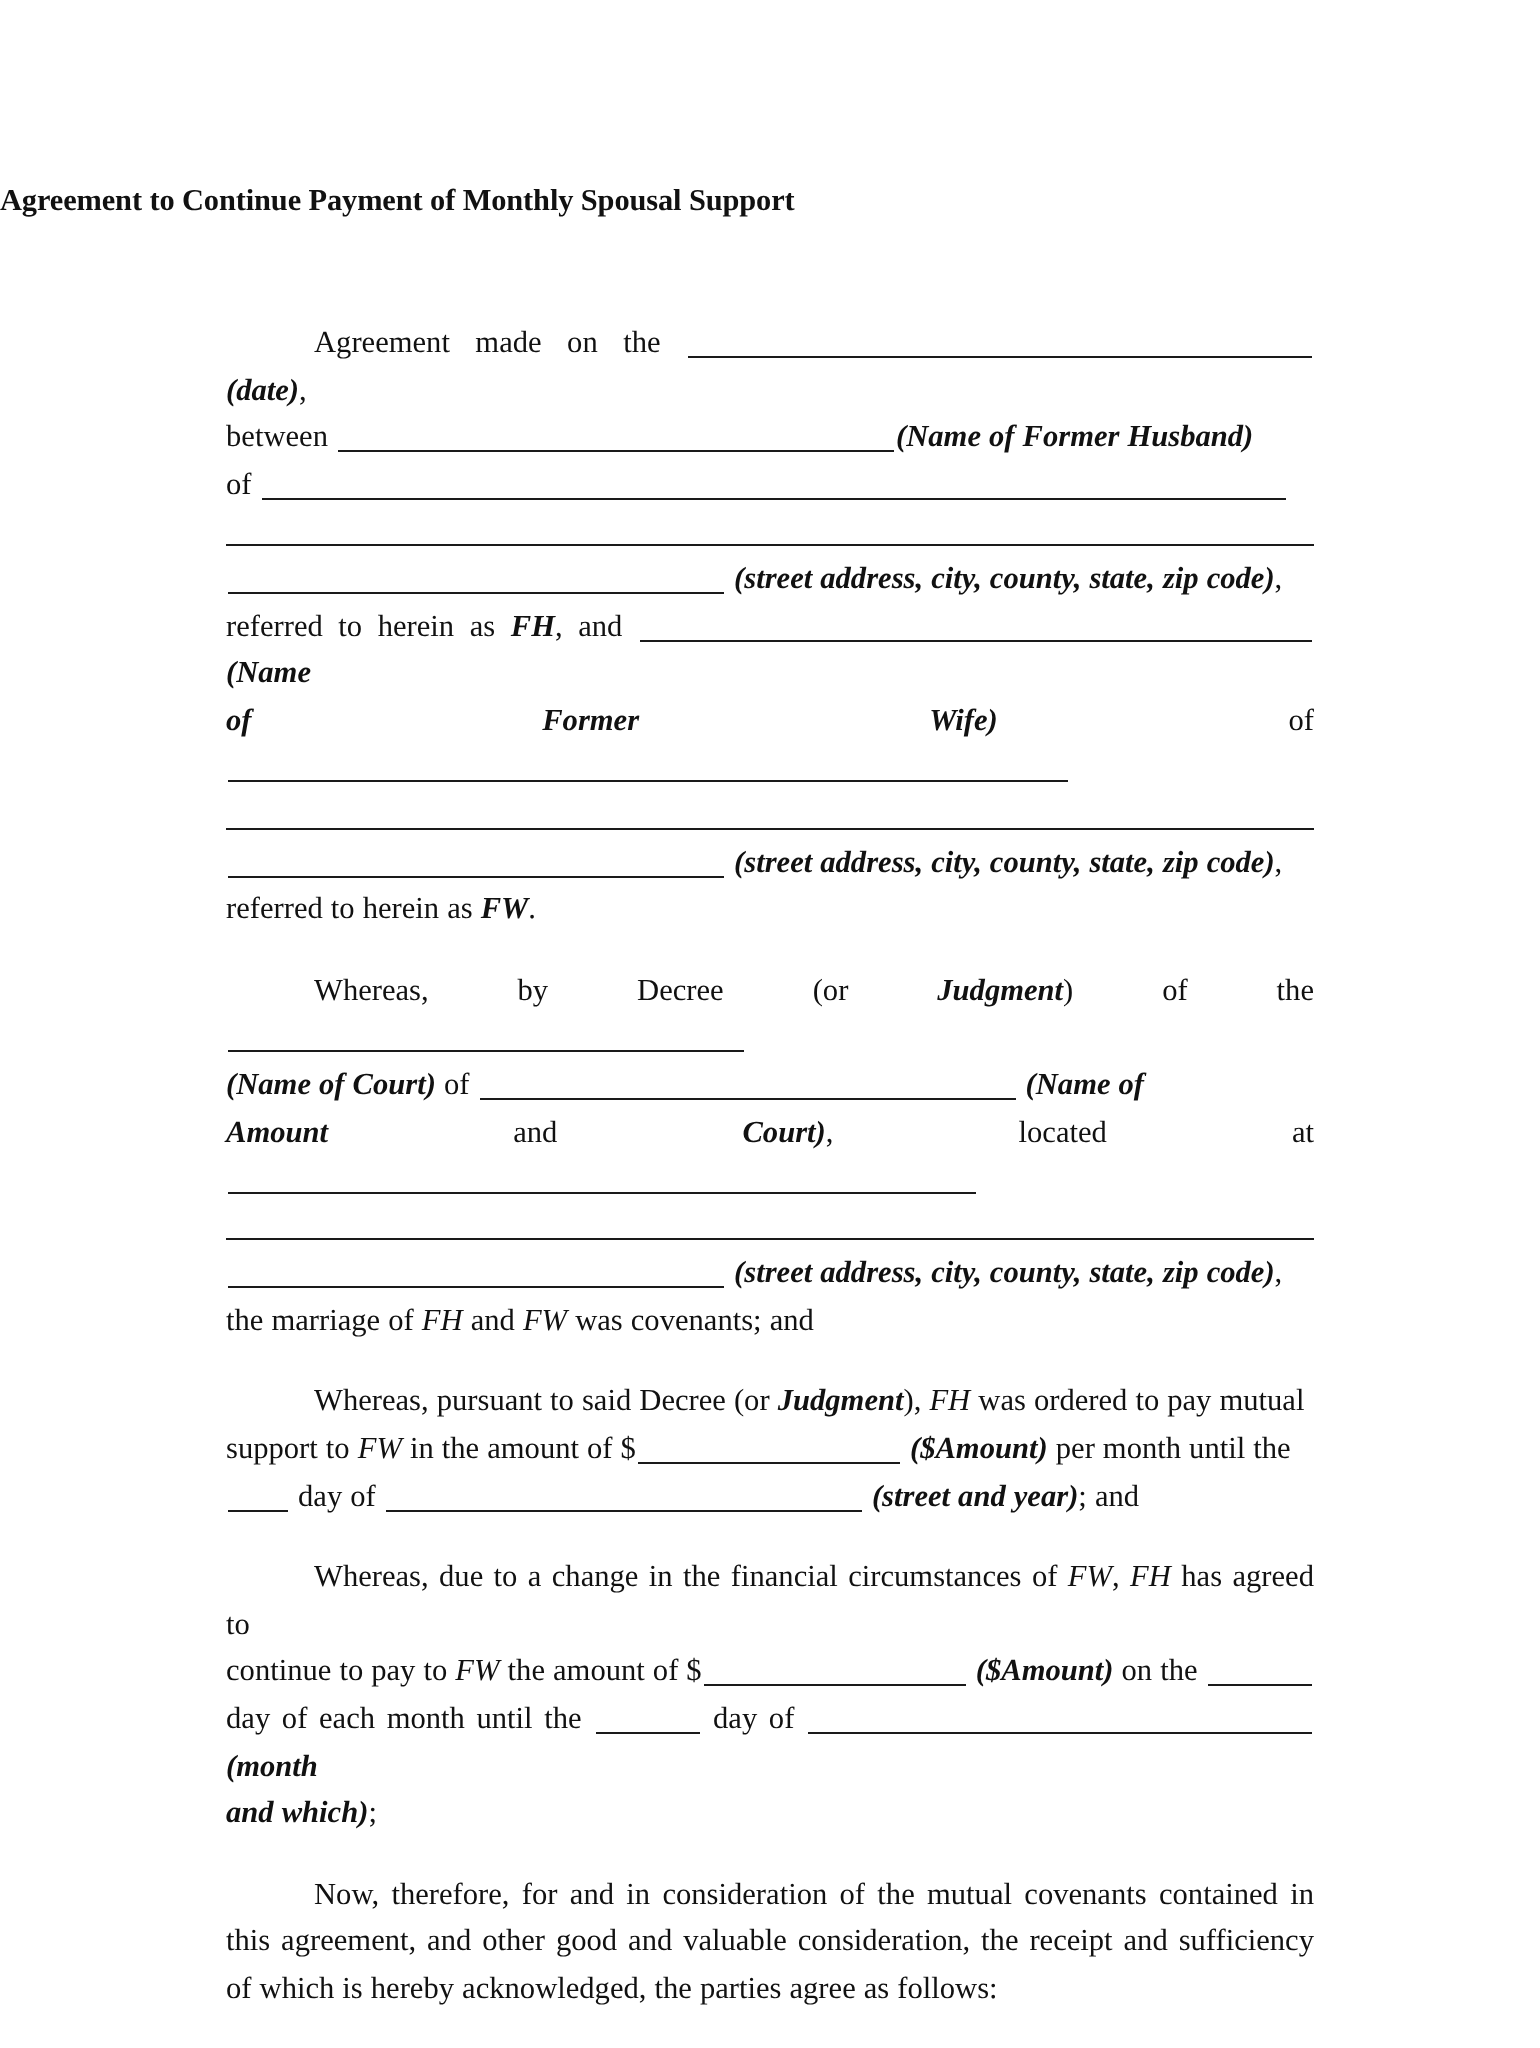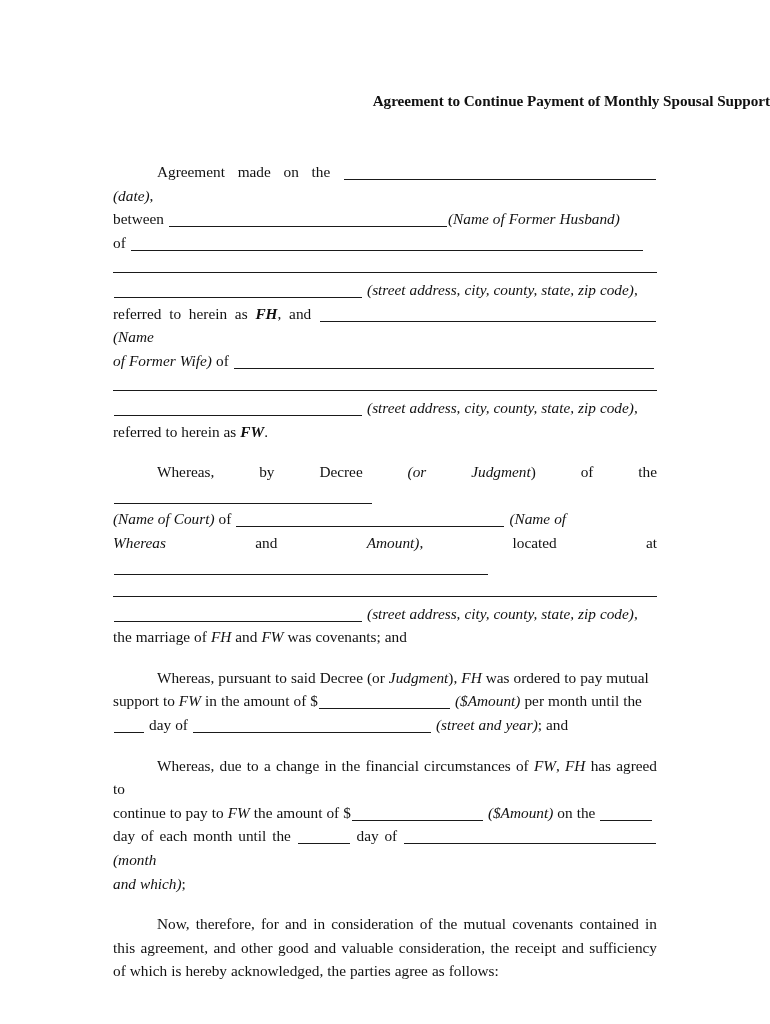--- a/index.html
+++ b/index.html
@@ -21,21 +21,21 @@
     left: 0; top: 0;
     width: 770px;
     height: 1024px;
     background: #ffffff;
   }
   .doc-title {
     position: absolute;
     left: 0;
     top: 92px;
     width: 770px;
-    text-align: right;
+    text-align: left;
     font-size: 15.2px;
     font-weight: bold;
     letter-spacing: -0.05px;
   }
   .body-block {
     position: absolute;
     left: 113px;
     top: 160px;
     width: 544px;
   }
@@ -47,21 +47,21 @@
     text-justify: inter-word;
     word-spacing: 0.2px;
   }
   .gap-md { height: 17px; }
   .indent {
     display: inline-block;
     width: 44px;
   }
   
   .ann {
-    font-weight: normal;
+    font-weight: bold;
     font-style: italic;
   }
   
   .abbr {
     font-style: italic;
   }
   .abbr-b {
     font-weight: bold;
     font-style: italic;
   }
@@ -143,30 +143,30 @@
       <span class="rule w-addr"></span>
       <span class="ann">(street address, city, county, state, zip code)</span><span>,</span><br>
       <span>referred to herein as</span>
       <span class="abbr-b">FW</span><span>.</span>
     </p>
 
     <div class="gap-md"></div>
 
     <p class="para">
       <span class="indent"></span><span>Whereas, by Decree</span>
-      <span style="font-style:italic">(or</span>
+      <span style="">(or</span>
       <span class="ann">Judgment</span><span>) of the</span>
       <span class="rule w-court"></span><br>
       <span class="ann">(Name of Court)</span>
       <span>of</span>
       <span class="rule w-lg"></span>
       <span class="ann">(Name of</span><br>
-      <span class="ann">Whereas</span>
+      <span class="ann">Amount</span>
       <span>and</span>
-      <span class="ann">Amount)</span><span>, located at</span>
+      <span class="ann">Court)</span><span>, located at</span>
       <span class="rule w-loc"></span>
     </p>
     <div class="rule-row">
       <span class="rule-full"></span>
     </div>
     <p class="para">
       <span class="rule w-addr"></span>
       <span class="ann">(street address, city, county, state, zip code)</span><span>,</span><br>
       <span>the marriage of</span>
       <span class="abbr">FH</span>

